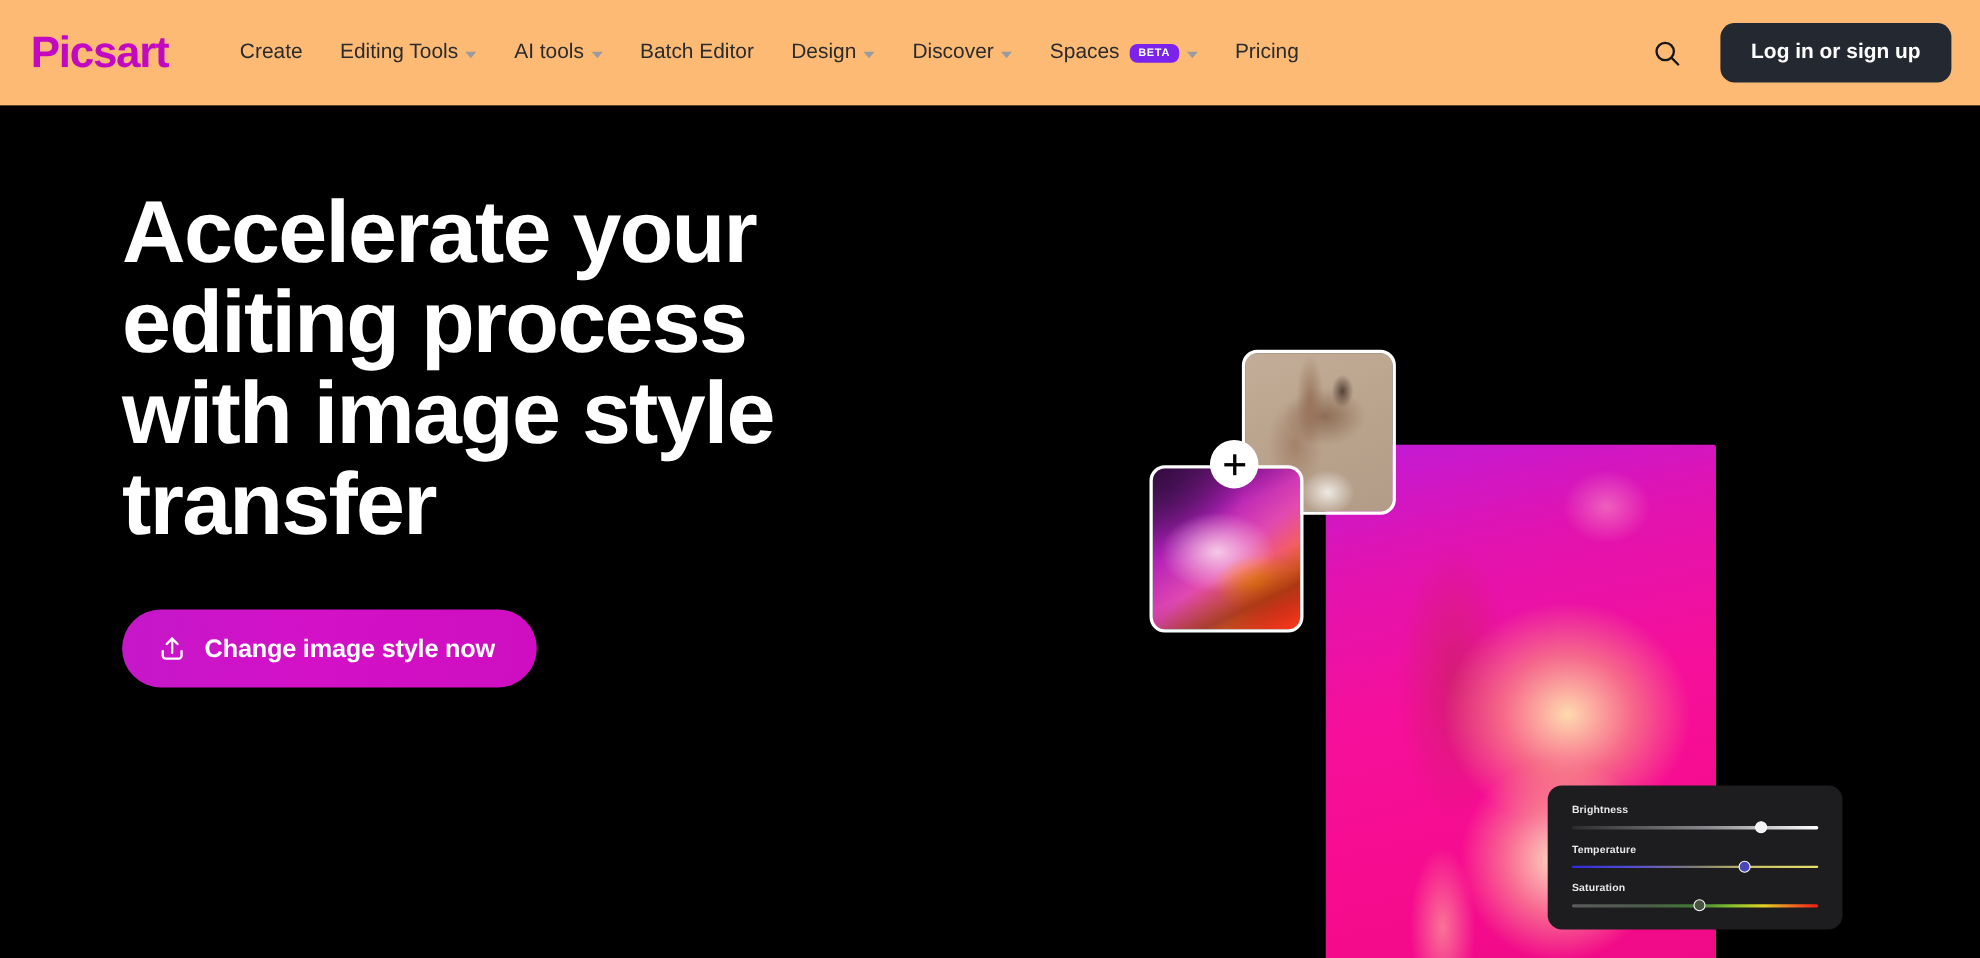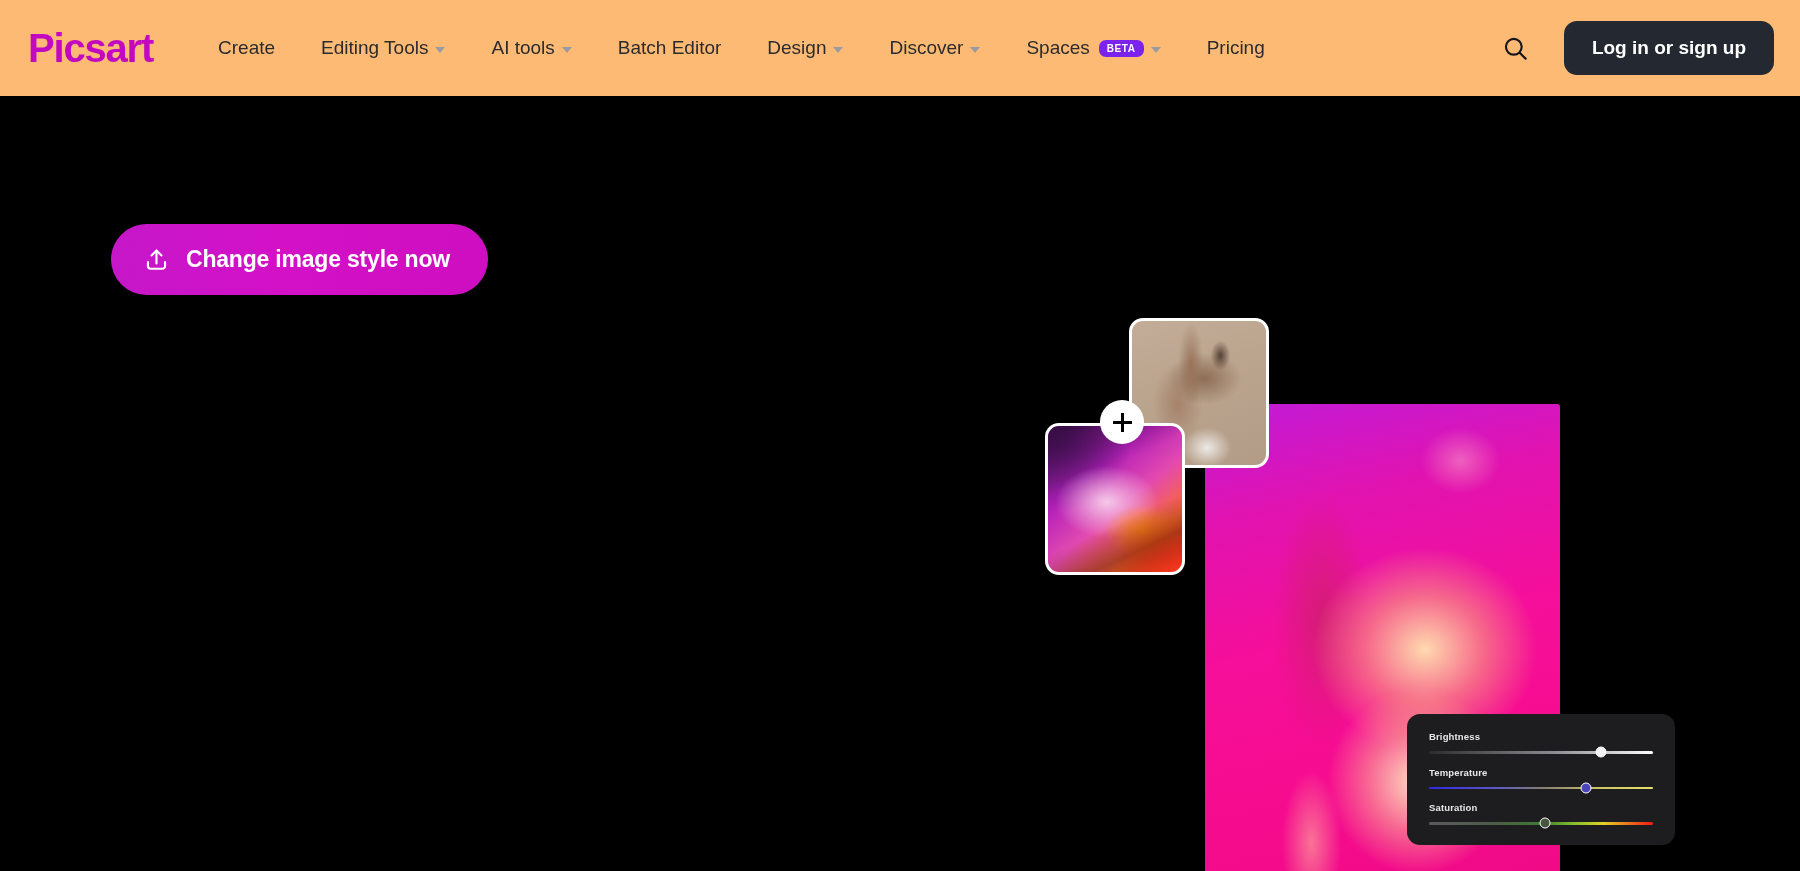--- a/index.html
+++ b/index.html
@@ -24,21 +24,21 @@
     letter-spacing: -1.2px;
     line-height: 1;
     color: #C209C1;
     margin-right: 8px;
     padding-left: 2px;
     user-select: none;
   }
   .nav {
     display: flex; align-items: center;
     margin-left: 40px;
-    gap: 12px;
+    gap: 0px;
   }
   .nav-item {
     display: flex; align-items: center;
     gap: 7px;
     font-size: 19px;
     color: #2b2b2e;
     padding: 8px 17px;
     white-space: nowrap;
     cursor: pointer;
   }
@@ -298,20 +298,21 @@
         <line x1="15.7" y1="15.7" x2="21" y2="21" stroke="#16161a" stroke-width="1.9" stroke-linecap="round"></line>
       </svg>
     </button>
     <button class="login-btn">Log in or sign up</button>
   </div>
 </header>
 
 <section class="hero">
 
   <div class="hero-left">
+    <h1 class="hero-title">Accelerate your editing process with image style transfer</h1>
     <button class="cta-btn">
       <svg width="27" height="27" viewBox="0 0 24 24" fill="none">
         <path d="M12 15.5V4.2" stroke="#fff" stroke-width="1.9" stroke-linecap="round"></path>
         <path d="M7.6 8.4L12 4l4.4 4.4" stroke="#fff" stroke-width="1.9" stroke-linecap="round" stroke-linejoin="round"></path>
         <path d="M4.4 14.2v3.6a2.4 2.4 0 0 0 2.4 2.4h10.4a2.4 2.4 0 0 0 2.4-2.4v-3.6" stroke="#fff" stroke-width="1.9" stroke-linecap="round"></path>
       </svg>
       <span>Change image style now</span>
     </button>
   </div>
 

